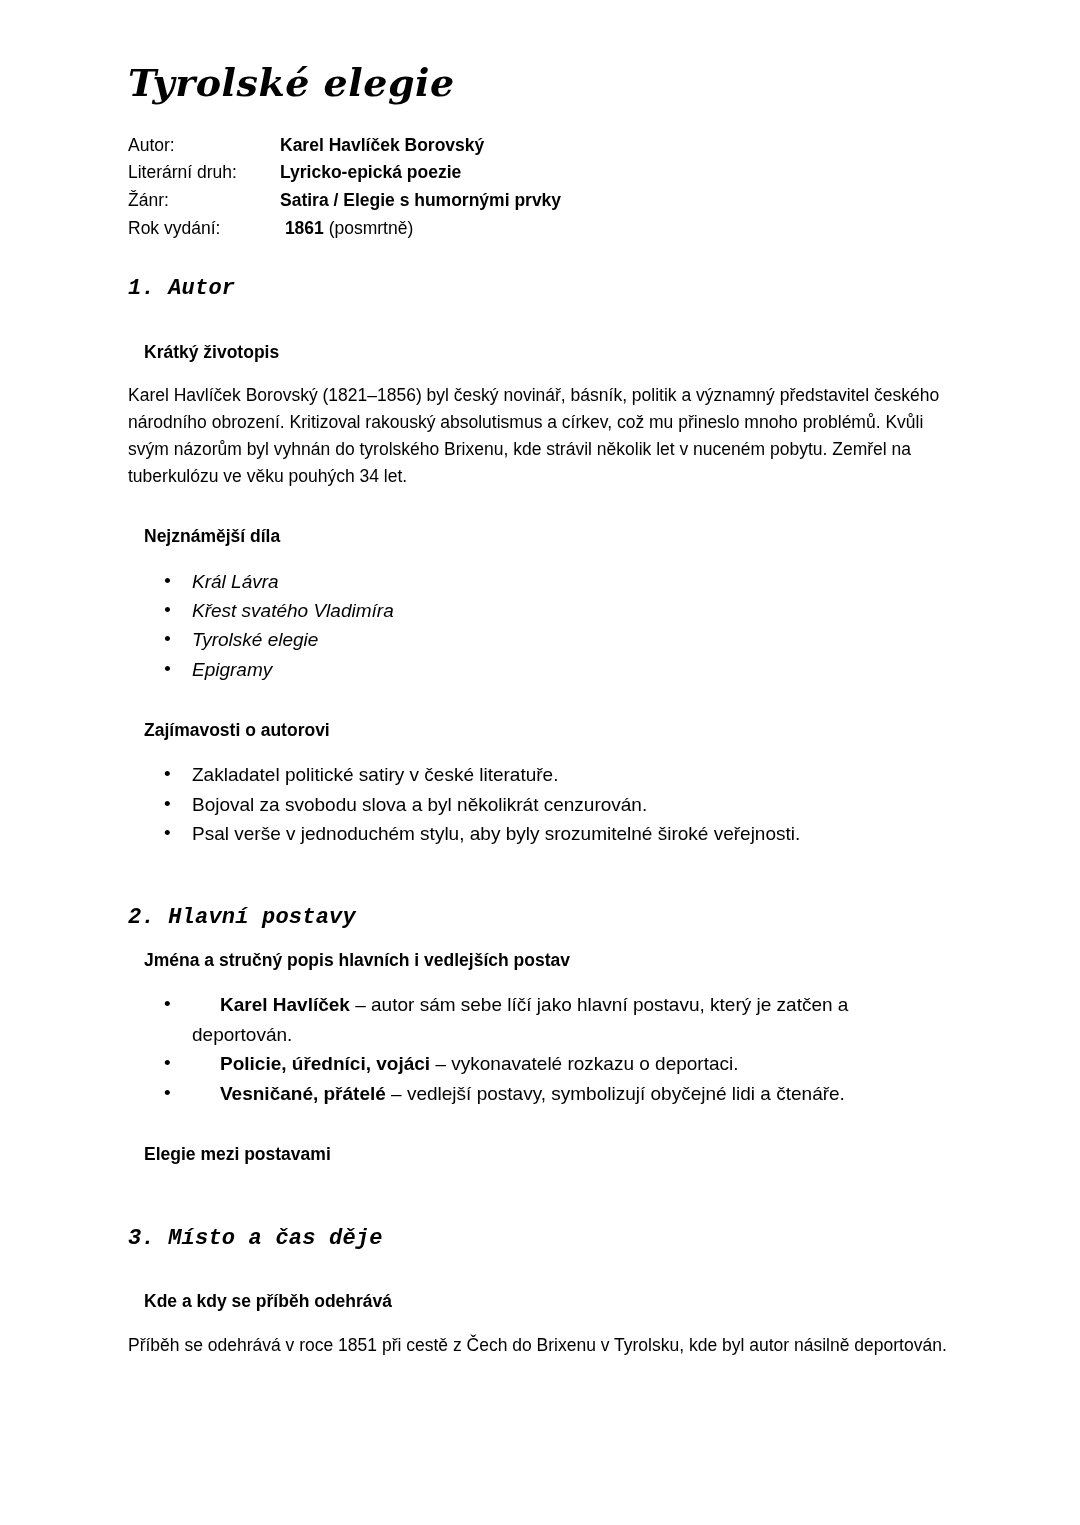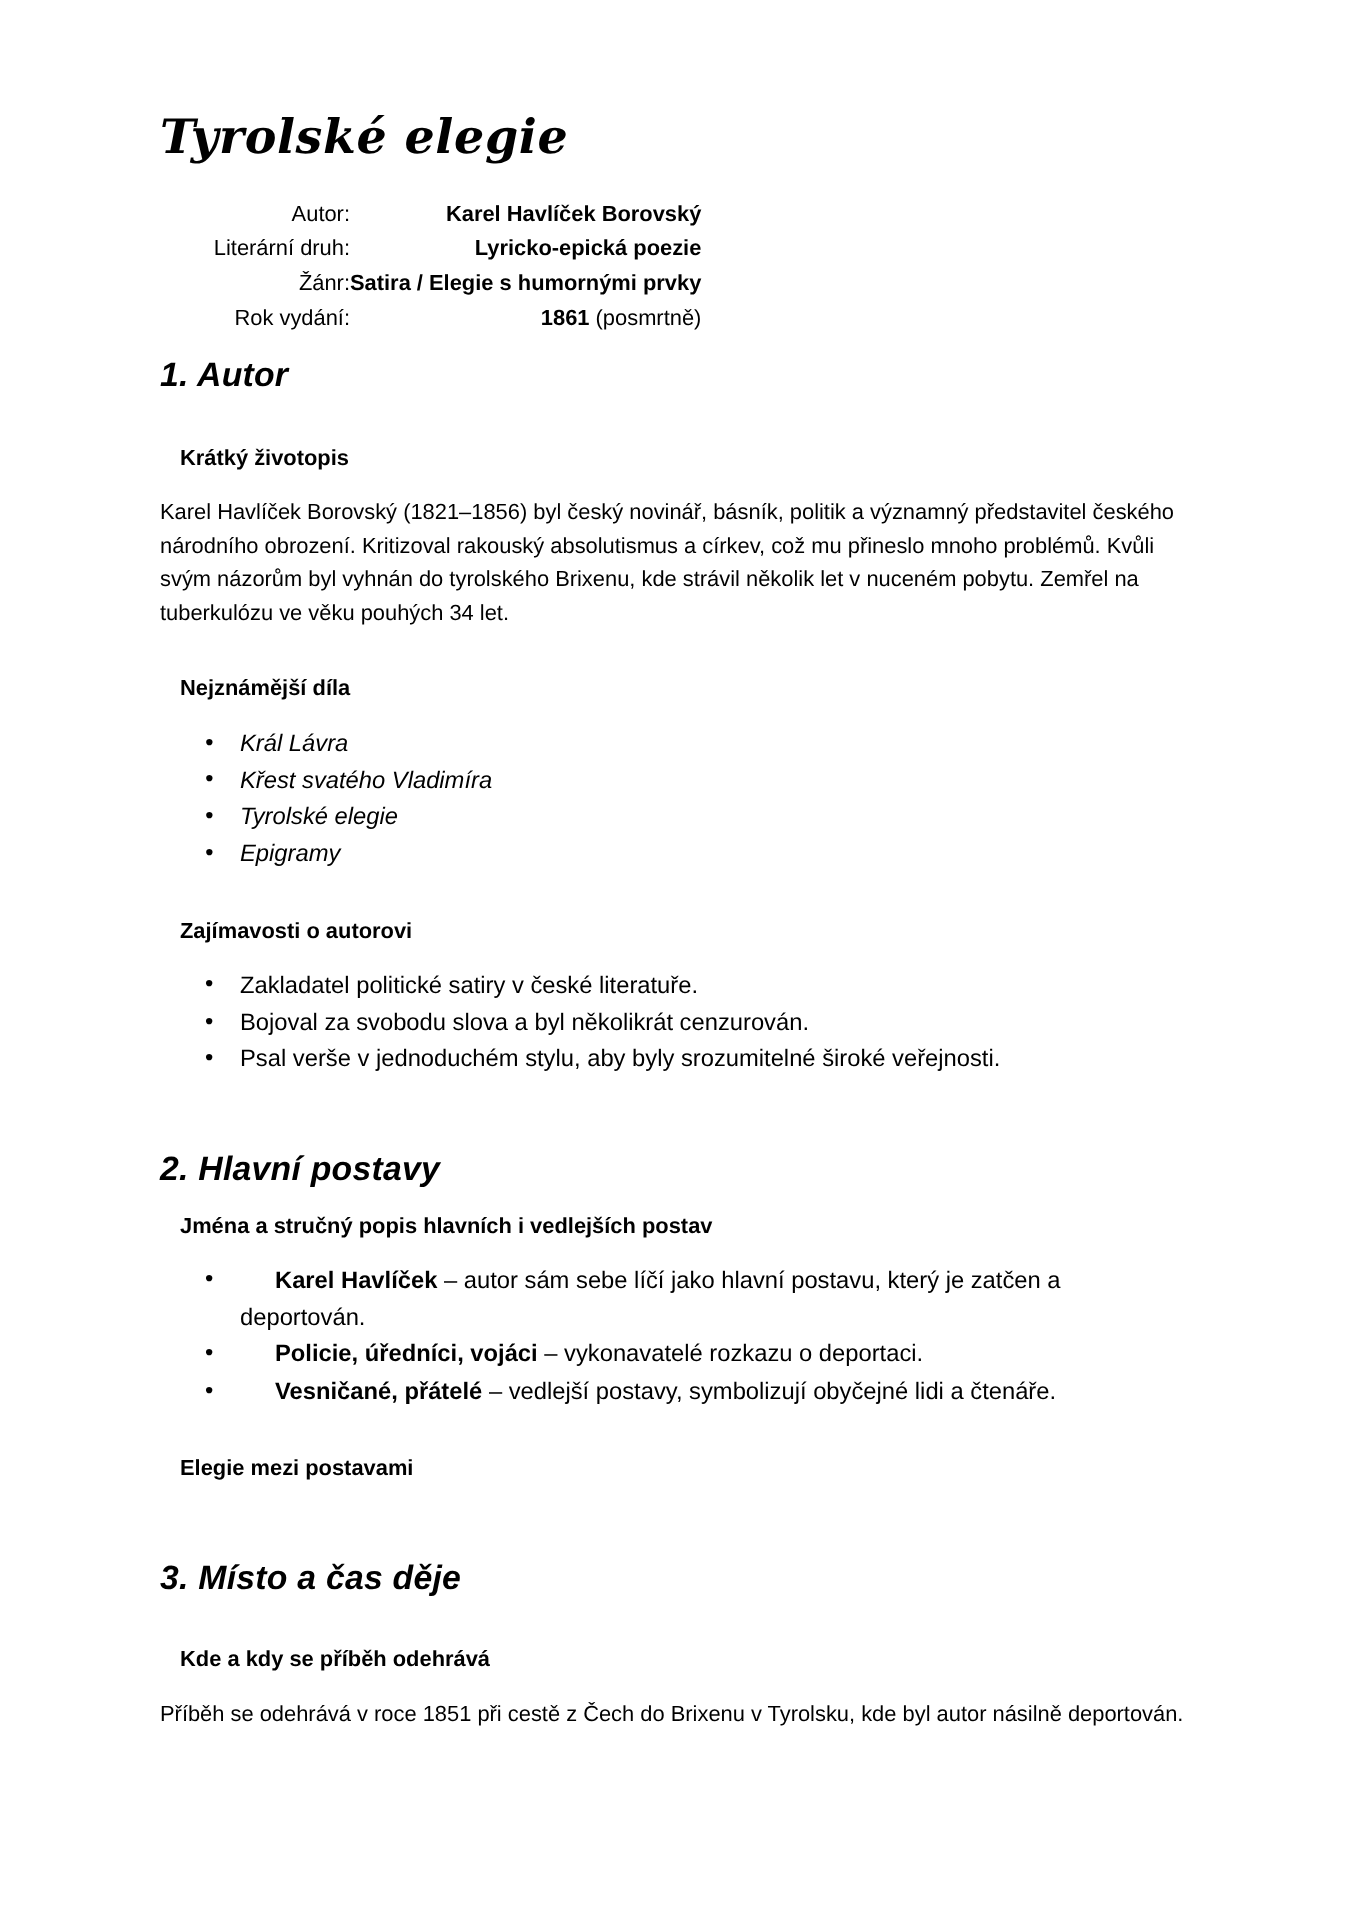--- a/index.html
+++ b/index.html
@@ -12,46 +12,45 @@
     height: 1525px;
     font-family: "Liberation Sans", sans-serif;
     color: #000000;
     -webkit-font-smoothing: antialiased;
   }
   .page {
     position: relative;
     width: 1080px;
     height: 1136px;
     box-sizing: border-box;
-    padding: 88px 128px 0 128px;
+    padding: 62px 128px 0 128px;
   }
   
   .doc-title {
     font-family: "DejaVu Serif", serif;
     font-style: italic;
     font-weight: 700;
     font-size: 38px;
     letter-spacing: 0.5px;
     margin: 0 0 28px 0;
     line-height: 1.1;
   }
   .section-heading {
-    font-family: Liberation Sans, sans-serif;
+    font-family: Liberation Mono, monospace;
     font-style: italic;
     font-weight: 700;
-    font-size: 27px;
+    font-size: 22px;
     letter-spacing: 0.2px;
     margin: 0 0 14px 0;
     line-height: 1.2;
   }
   
   .meta {
-    margin: 0 0 16px 0;
+    margin: 0 0 34px 0;
     border-collapse: collapse;
-    text-align: right;
   }
   .meta td {
     font-size: 17.5px;
     line-height: 1.58;
     padding: 0;
     vertical-align: top;
     white-space: nowrap;
   }
   .meta td.label {
     width: 152px;

